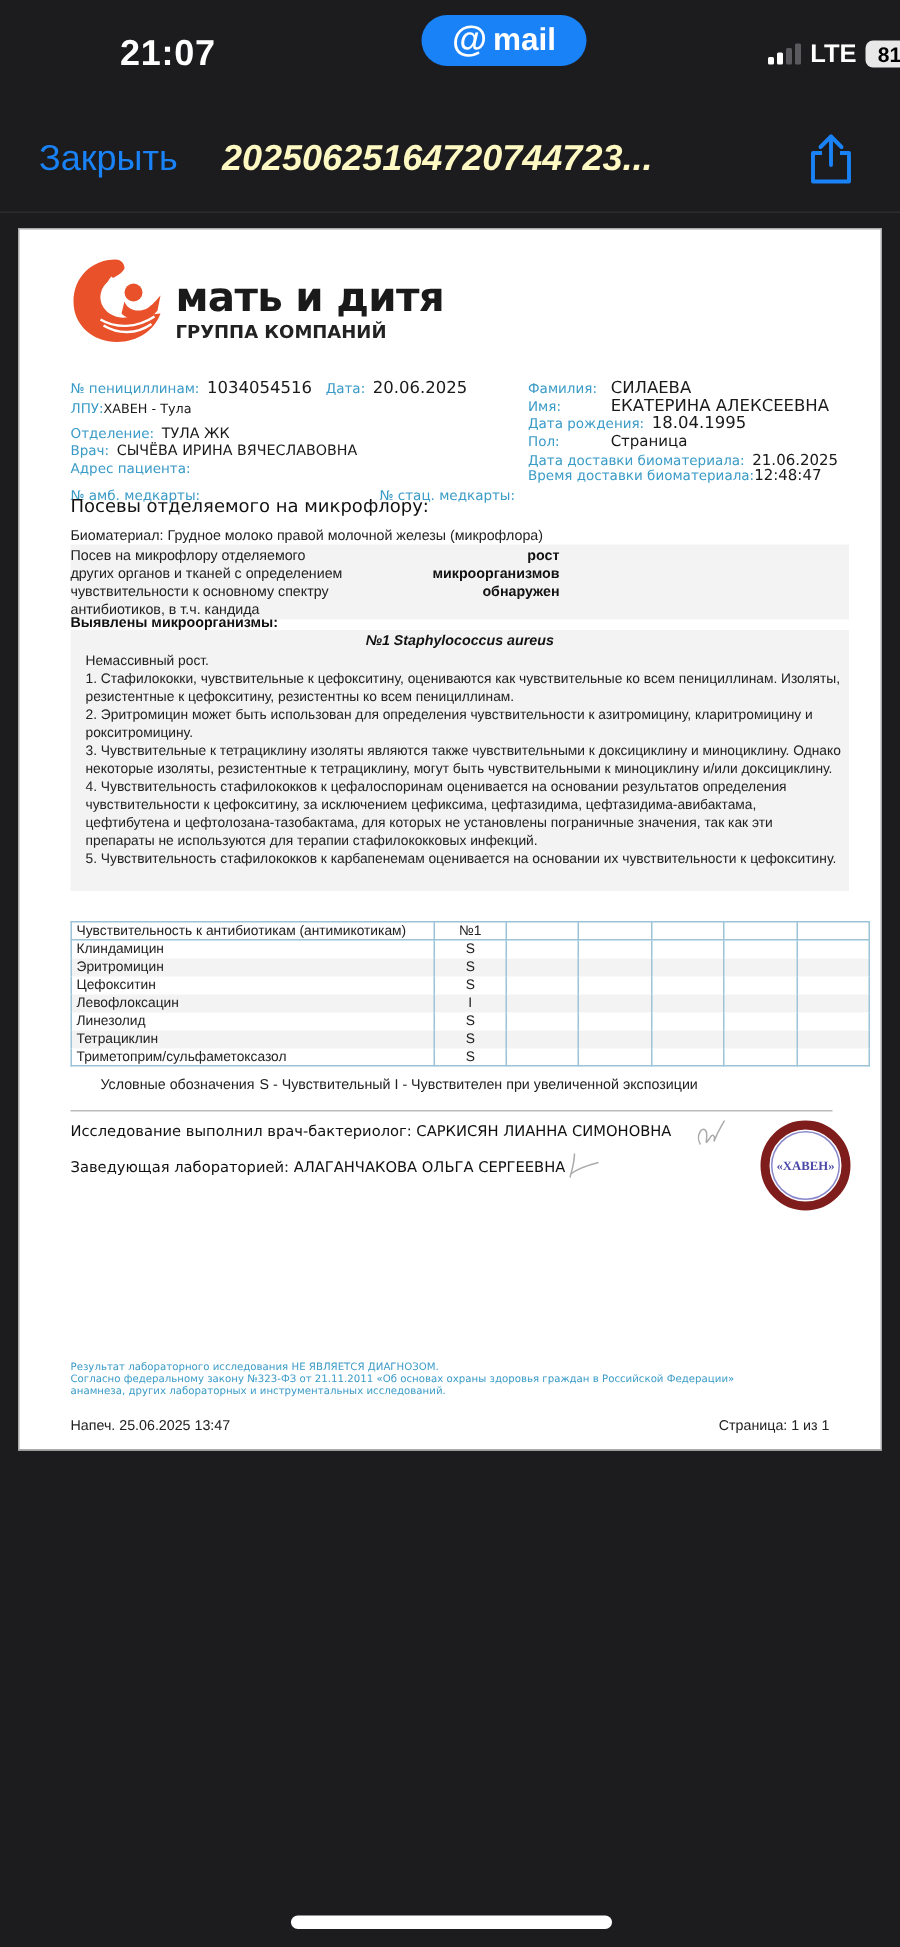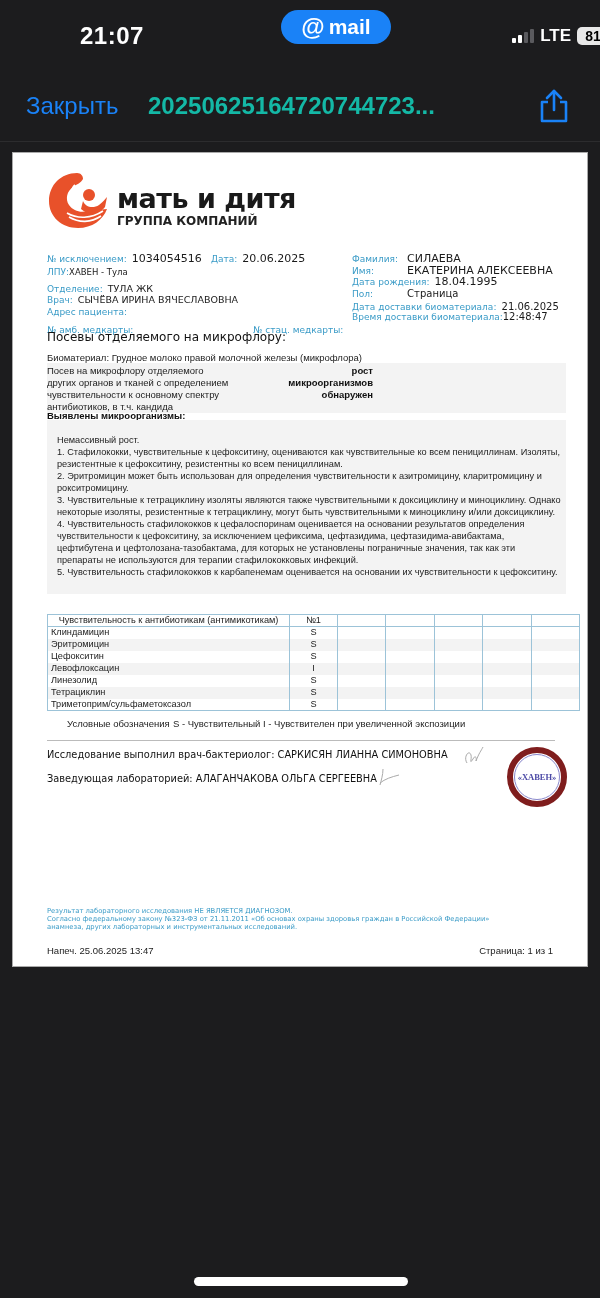--- a/index.html
+++ b/index.html
@@ -16,21 +16,21 @@
   .signal span { display: block; width: 4px; background: #fff; border-radius: 1px; }
   .signal span.dim { background: #5a5a5e; }
   .lte { font-size: 17px; font-weight: bold; color: #fff; }
   .battery { display: flex; align-items: center; }
   .battery-body { width: 32px; height: 18px; border-radius: 5px; background: #e8e8e8; color: #000; font-size: 14px; font-weight: bold; display: flex; align-items: center; justify-content: center; }
   .battery-tip { width: 2px; height: 6px; background: #8e8e93; border-radius: 0 1px 1px 0; margin-left: 1px; }
 
   
   .nav-bar { position: absolute; top: 80px; left: 0; width: 600px; height: 56px; }
   .close-btn { position: absolute; left: 26px; top: 12px; font-size: 24px; color: #1a82f7; cursor: pointer; }
-  .doc-title { position: absolute; left: 148px; top: 12px; font-size: 24px; font-weight: bold; color: #14b8a6; white-space: nowrap; }
+  .doc-title { position: absolute; left: 148px; top: 12px; font-size: 24px; font-weight: bold; color: #fef9c3; white-space: nowrap; font-style: italic; }
   .share-btn { position: absolute; left: 538px; top: 8px; width: 32px; height: 36px; cursor: pointer; }
   .nav-divider { position: absolute; top: 141px; left: 0; width: 600px; height: 1px; background: #2c2c2e; }
 
   
   .page { position: absolute; left: 12px; top: 152px; width: 576px; height: 815px; background: #fff; color: #222; border: 1px solid #aaa; }
   .logo { position: absolute; left: 34px; top: 18px; width: 64px; height: 58px; }
   .brand { position: absolute; left: 104px; top: 30px; font-size: 27px; font-weight: bold; color: #1a1a1a; letter-spacing: -0.5px; font-family: "DejaVu Sans", sans-serif; }
   .brand-sub { position: absolute; left: 104px; top: 61px; font-size: 12px; font-weight: bold; color: #222; font-family: "DejaVu Sans", sans-serif; }
 
   .meta { position: absolute; font-family: "DejaVu Sans", sans-serif; white-space: nowrap; }
@@ -45,21 +45,21 @@
   .bio-left { position: absolute; left: 0; top: 2px; font-size: 9.5px; line-height: 12px; color: #222; width: 220px; }
   .bio-right { position: absolute; left: 196px; top: 2px; width: 130px; font-size: 9.5px; line-height: 12px; font-weight: bold; text-align: right; color: #111; }
   .found-title { position: absolute; left: 34px; top: 257px; font-size: 9.5px; font-weight: bold; color: #111; }
 
   .org-box { position: absolute; left: 34px; top: 267px; width: 519px; height: 174px; background: #f3f3f3; }
   .org-title { position: absolute; left: 0; width: 100%; top: 2px; text-align: center; font-size: 9.5px; font-weight: bold; font-style: italic; color: #111; }
   .org-text { position: absolute; left: 10px; top: 14px; width: 505px; font-size: 9.2px; line-height: 12px; color: #222; }
 
   table.sens { position: absolute; left: 34px; top: 461px; width: 533px; border-collapse: collapse; font-size: 9.2px; color: #222; }
   table.sens td { height: 12px; line-height: 11px; padding: 0 3px; border-left: 1px solid #9cc3d8; border-right: 1px solid #9cc3d8; }
-  table.sens tr:first-child td { border-top: 1px solid #9cc3d8; border-bottom: 1px solid #9cc3d8; text-align: center; }
+  table.sens tr:first-child td { border-top: 1px solid #9cc3d8; border-bottom: 1px solid #9cc3d8; }
   table.sens tr:last-child td { border-bottom: 1px solid #9cc3d8; }
   table.sens tr:nth-child(odd):not(:first-child) td { background: #f3f3f3; }
   table.sens td.c { text-align: center; }
   table.sens td.name { width: 242px; }
   table.sens td.n1 { width: 48px; }
 
   .legend { position: absolute; top: 565px; font-size: 9.5px; color: #222; white-space: nowrap; }
   .hr { position: absolute; left: 34px; top: 587px; width: 508px; height: 1px; background: #bbb; }
   .sign { position: absolute; left: 34px; font-size: 9.8px; font-family: "DejaVu Sans", sans-serif; color: #111; white-space: nowrap; }
   .signature { position: absolute; }
@@ -115,21 +115,21 @@
     <path d="M28 14 C24 18 24 24 28 27 C31 30 29 34 26 35" stroke="#fff" stroke-width="2" fill="none"></path>
     <circle cx="42" cy="24" r="6" fill="#e8512a"></circle>
     <path d="M36 30 C38 36 46 38 52 34 C56 31 58 28 60 26 L58 36 C52 44 40 44 34 38 Z" fill="#e8512a"></path>
     <path d="M20 42 C30 48 44 48 56 40" stroke="#fff" stroke-width="1.6" fill="none"></path>
     <path d="M22 46 C32 52 44 52 54 45" stroke="#fff" stroke-width="1.6" fill="none"></path>
   </svg>
   <div class="brand">мать и дитя</div>
   <div class="brand-sub">ГРУППА КОМПАНИЙ</div>
 
   <div class="meta" style="left:34px;top:94px;">
-    <span class="lbl">№ исключением:</span>
+    <span class="lbl">№ пенициллинам:</span>
     <span class="val">1034054516</span>
     <span class="lbl" style="margin-left:4px">Дата:</span>
     <span class="val">20.06.2025</span>
   </div>
   <div class="meta" style="left:34px;top:107px;">
     <span class="lbl">ЛПУ:</span><span class="val-sm">ХАВЕН - Тула</span>
   </div>
   <div class="meta" style="left:34px;top:124px;">
     <span class="lbl">Отделение:</span>
     <span class="val" style="font-size:9.5px">ТУЛА ЖК</span>
@@ -184,20 +184,21 @@
     </div>
     <div class="bio-right">
       <div>рост</div>
       <div>микроорганизмов</div>
       <div>обнаружен</div>
     </div>
   </div>
   <div class="found-title">Выявлены микроорганизмы:</div>
 
   <div class="org-box">
+    <div class="org-title">№1 Staphylococcus aureus</div>
     <div class="org-text">
       <div>Немассивный рост.</div>
       <div>1. Стафилококки, чувствительные к цефокситину, оцениваются как чувствительные ко всем пенициллинам. Изоляты, резистентные к цефокситину, резистентны ко всем пенициллинам.</div>
       <div>2. Эритромицин может быть использован для определения чувствительности к азитромицину, кларитромицину и рокситромицину.</div>
       <div>3. Чувствительные к тетрациклину изоляты являются также чувствительными к доксициклину и миноциклину. Однако некоторые изоляты, резистентные к тетрациклину, могут быть чувствительными к миноциклину и/или доксициклину.</div>
       <div>4. Чувствительность стафилококков к цефалоспоринам оценивается на основании результатов определения чувствительности к цефокситину, за исключением цефиксима, цефтазидима, цефтазидима-авибактама, цефтибутена и цефтолозана-тазобактама, для которых не установлены пограничные значения, так как эти препараты не используются для терапии стафилококковых инфекций.</div>
       <div>5. Чувствительность стафилококков к карбапенемам оценивается на основании их чувствительности к цефокситину.</div>
     </div>
   </div>
 

